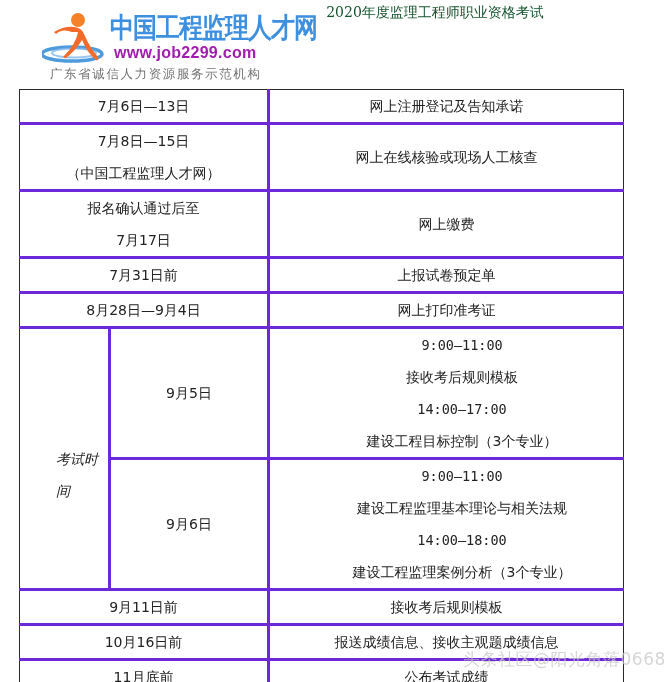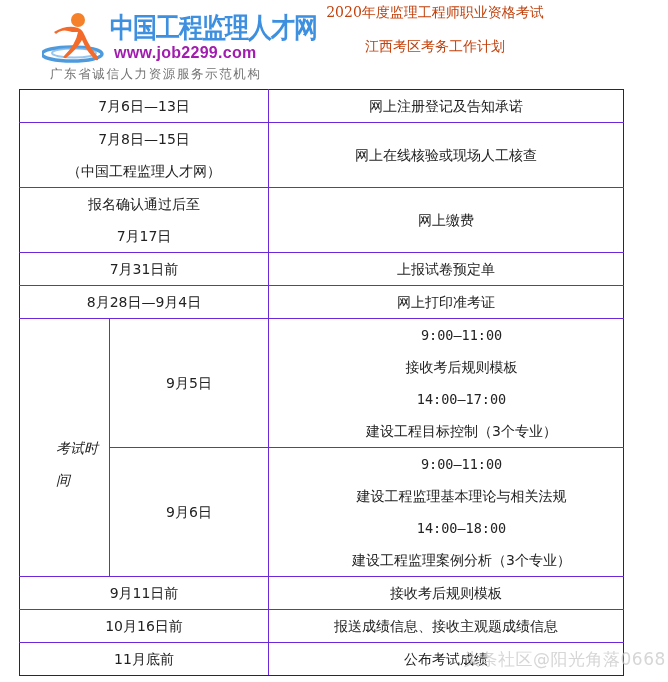--- a/index.html
+++ b/index.html
@@ -67,38 +67,38 @@
   }
   .doc-title {
     position: absolute;
     left: 280px;
     top: 0px;
     width: 310px;
     text-align: center;
     font-family: "DejaVu Serif", "Liberation Serif", serif;
     font-size: 14px;
     line-height: 30px;
-    color: #c2410c;
+    color: #14532d;
   }
   .doc-title div { white-space: nowrap; }
 
   table.schedule {
     position: absolute;
     left: 19px;
     top: 89px;
     width: 604px;
     border-collapse: collapse;
     table-layout: fixed;
     font-family: "DejaVu Sans", "Liberation Sans", sans-serif;
     font-size: 14px;
     color: #222222;
     border: 1.5px solid #2a2a2a;
   }
   table.schedule td {
-    border: 1px solid #6d28d9;
+    border: 3px solid #6d28d9;
     padding: 0;
     text-align: center;
     vertical-align: middle;
     line-height: 32px;
   }
   table.schedule tr:first-child td { border-top: 1.5px solid #2a2a2a; }
   table.schedule tr:last-child td { border-bottom: 1.5px solid #2a2a2a; }
   table.schedule td.first-col { border-left: 1.5px solid #2a2a2a; }
   table.schedule td.last-col { border-right: 1.5px solid #2a2a2a; }
 
@@ -158,21 +158,20 @@
     <circle cx="36" cy="10" r="7" fill="#f5822a"></circle>
     <path d="M14 24 Q20 18 30 22 L36 22 Q34 34 22 46 Q20 48 24 48 Q34 40 40 30 Q46 44 54 50 Q57 51 56 47 Q48 38 42 24 Q40 18 32 17 Q22 16 12 22 Z" fill="#f26b2b"></path>
   </svg>
   <div class="logo-title">中国工程监理人才网</div>
   <div class="logo-url">www.job2299.com</div>
   <div class="logo-tagline">广东省诚信人力资源服务示范机构</div>
 </div>
 
 <div class="doc-title">
   <div style="margin-top:-3px;">2020年度监理工程师职业资格考试</div>
-  <div style="margin-top:4px;">江西考区考务工作计划</div>
 </div>
 
 <table class="schedule">
   <colgroup>
     <col style="width:90px">
     <col style="width:159px">
     <col style="width:355px">
   </colgroup>
   <tbody>
     <tr class="r-33">

